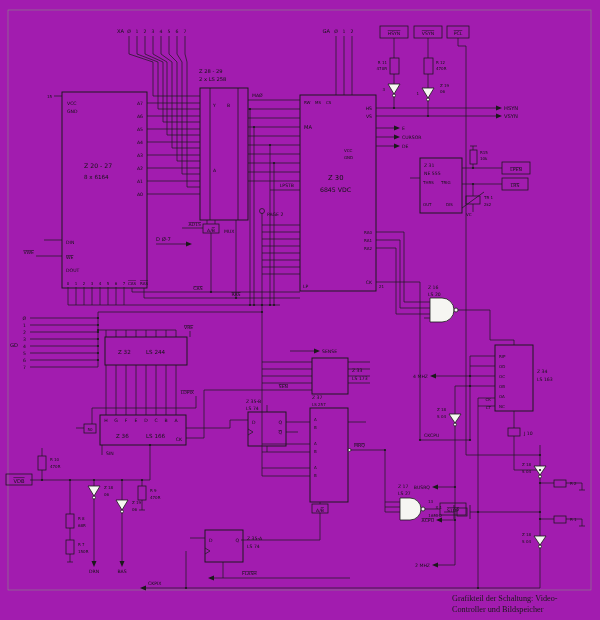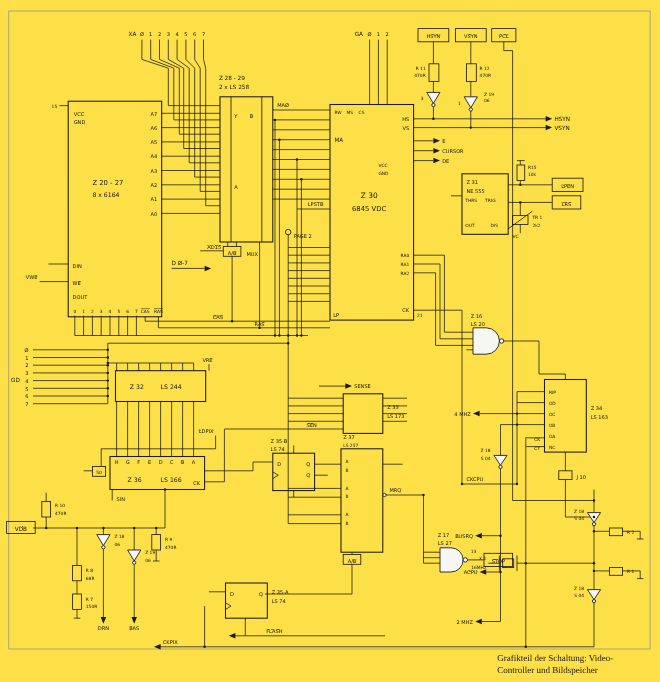--- a/index.html
+++ b/index.html
@@ -1,16 +1,16 @@
 <!DOCTYPE html>
 <html><head>
 <meta charset="utf-8">
 <style>
   html,body{margin:0;padding:0;background:#e8e8e4}
-  .page{position:relative;width:600px;height:620px;background:#fde047;overflow:hidden}
+  .page{position:relative;width:600px;height:620px;background:#a21caf;overflow:hidden}
   svg{position:absolute;left:0;top:0}
   text{font-family:"DejaVu Sans",sans-serif;fill:#141414}
   .t4{font-size:4px}.t45{font-size:4.6px}.t5{font-size:5.2px}.t55{font-size:5.6px}.t6{font-size:6.2px}.t65{font-size:6.8px}
   .cap{font-family:"Liberation Serif",serif;font-size:8.2px;fill:#1a1a1a}
   .ol{text-decoration:overline}
   .w{fill:none;stroke:#1a1a1a;stroke-width:.7}
   .bx{fill:none;stroke:#1a1a1a;stroke-width:.95}
   .sb{fill:none;stroke:#1a1a1a;stroke-width:.75}
   .gate{fill:#f6f6f2;stroke:#1a1a1a;stroke-width:.8}
   .dot circle{fill:#1a1a1a;stroke:none}

